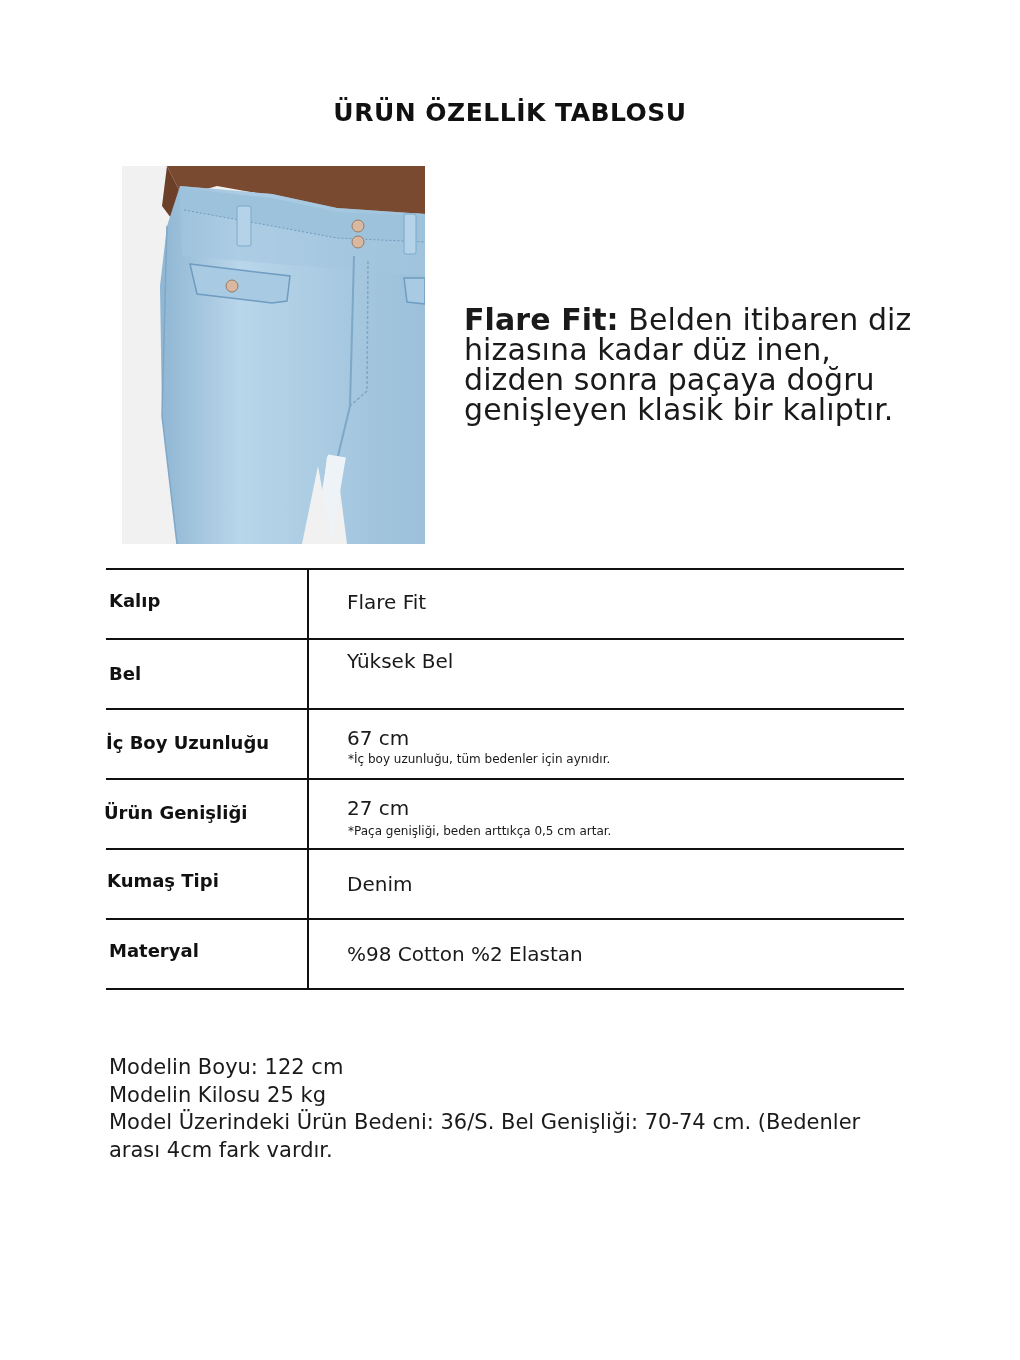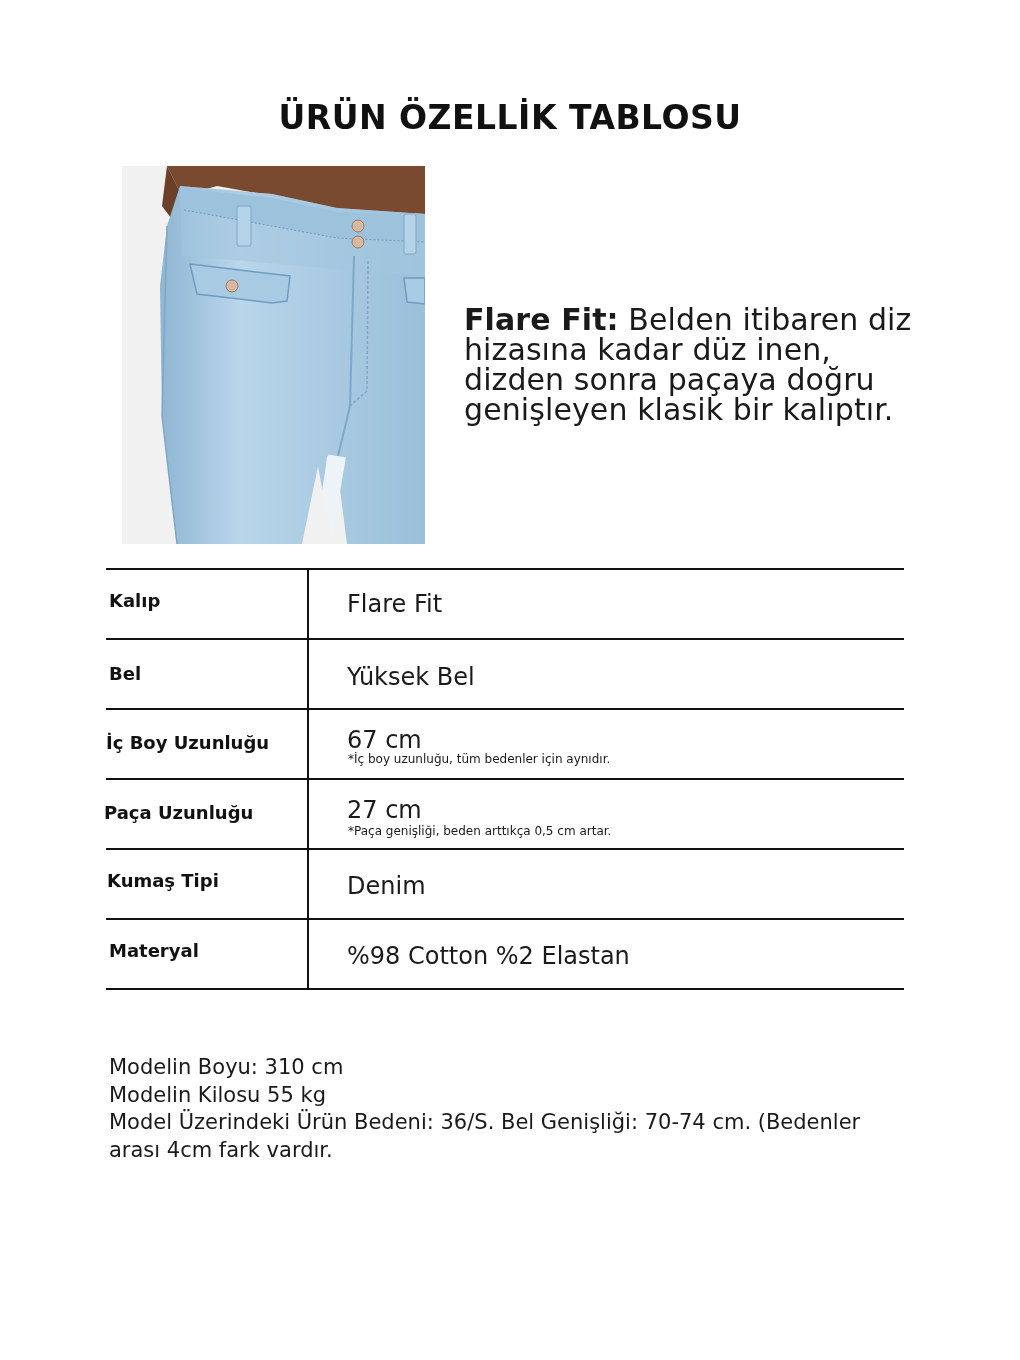--- a/index.html
+++ b/index.html
@@ -16,21 +16,21 @@
       color: #111111;
     }
     .page-title {
       position: absolute;
       left: 0;
       width: 1020px;
       top: 98px;
       text-align: center;
       font-family: "DejaVu Sans", sans-serif;
       font-weight: bold;
-      font-size: 33px;
+      font-size: 25px;
       letter-spacing: 0.5px;
       color: #111;
     }
     .product-photo {
       position: absolute;
       left: 122px;
       top: 166px;
       width: 303px;
       height: 378px;
       background: #f1f1f1;
@@ -85,21 +85,21 @@
     .spec-row .value-cell {
       position: absolute;
       left: 203px;
       top: 0;
       right: 0;
       height: 100%;
     }
     .spec-row .value {
       position: absolute;
       left: 38px;
-      font-size: 24px;
+      font-size: 20px;
       color: #1a1a1a;
       white-space: nowrap;
     }
     .spec-row .note {
       position: absolute;
       left: 39px;
       font-size: 12px;
       color: #1a1a1a;
       white-space: nowrap;
     }
@@ -177,35 +177,35 @@
     </div>
     <div class="value-cell">
       <span class="value" style="top:20px;">Flare Fit</span>
     </div>
   </div>
   <div class="spec-row">
     <div class="label-cell">
       <span class="label" style="top:23px;">Bel</span>
     </div>
     <div class="value-cell">
-      <span class="value" style="top:23px;text-align:center;">Yüksek Bel</span>
+      <span class="value" style="top:9px;text-align:center;">Yüksek Bel</span>
     </div>
   </div>
   <div class="spec-row">
     <div class="label-cell">
       <span class="label" style="top:22px; left:0;">İç Boy Uzunluğu</span>
     </div>
     <div class="value-cell">
       <span class="value" style="top:16px;">67 cm</span>
       <span class="note" style="top:42px;">*İç boy uzunluğu, tüm bedenler için aynıdır.</span>
     </div>
   </div>
   <div class="spec-row">
     <div class="label-cell">
-      <span class="label" style="top:22px; left:-2px;">Paça Uzunluğu</span>
+      <span class="label" style="top:22px; left:-2px;">Ürün Genişliği</span>
     </div>
     <div class="value-cell">
       <span class="value" style="top:16px;">27 cm</span>
       <span class="note" style="top:44px;">*Paça genişliği, beden arttıkça 0,5 cm artar.</span>
     </div>
   </div>
   <div class="spec-row">
     <div class="label-cell">
       <span class="label" style="top:20px; left:1px;">Kumaş Tipi</span>
     </div>
@@ -217,16 +217,16 @@
     <div class="label-cell">
       <span class="label" style="top:20px;">Materyal</span>
     </div>
     <div class="value-cell">
       <span class="value" style="top:22px;">%98 Cotton %2 Elastan</span>
     </div>
   </div>
 </div>
 
 <div class="model-info">
-  <div>Modelin Boyu: 310 cm</div>
-  <div>Modelin Kilosu 55 kg</div>
+  <div>Modelin Boyu: 122 cm</div>
+  <div>Modelin Kilosu 25 kg</div>
   <div>Model Üzerindeki Ürün Bedeni: 36/S. Bel Genişliği: 70-74 cm. (Bedenler arası 4cm fark vardır.</div>
 </div>
 
 </body></html>

